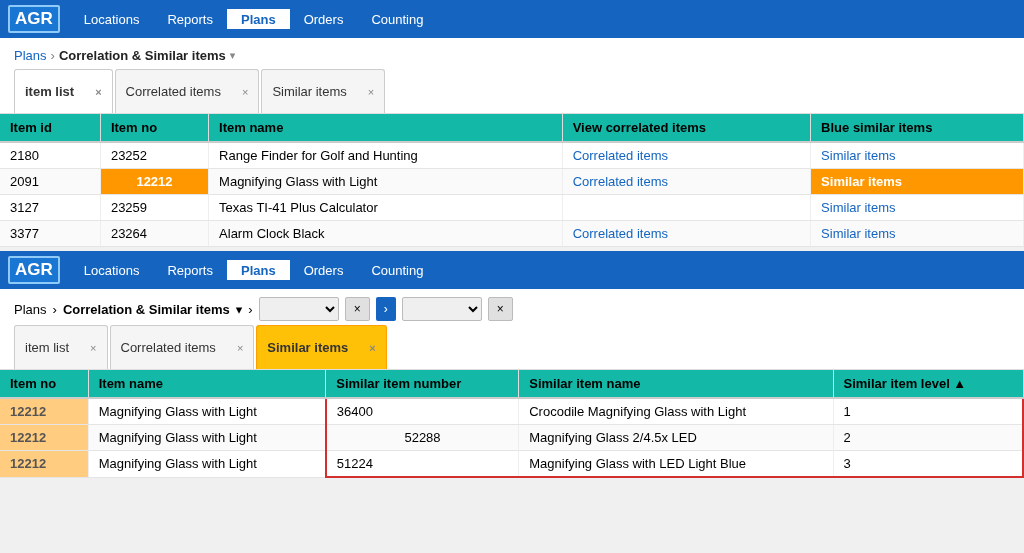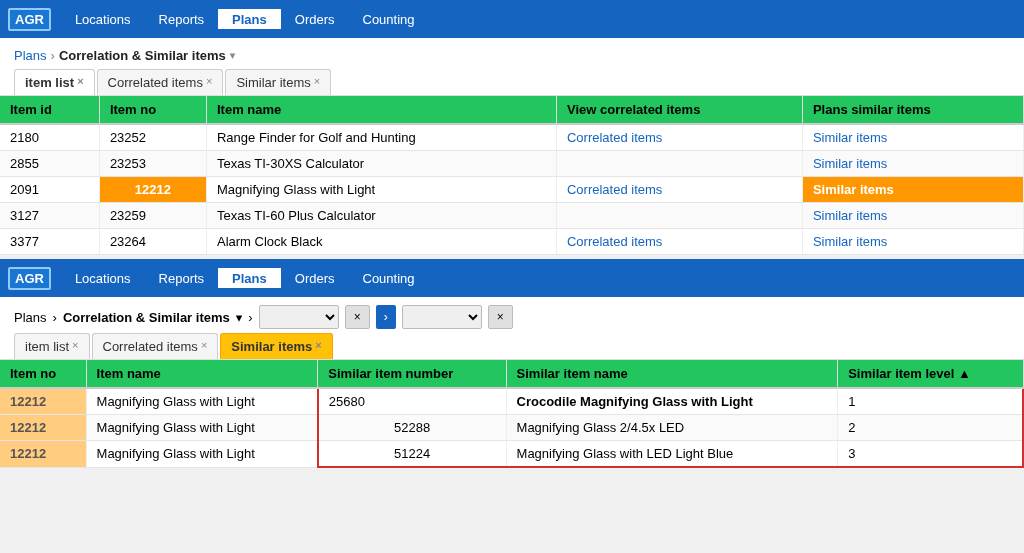--- a/index.html
+++ b/index.html
@@ -13,21 +13,21 @@
       background: #1565c0;
       display: flex;
       align-items: center;
       height: 38px;
       padding: 0 8px;
     }
     .navbar .logo {
       background: #1976d2;
       color: #fff;
       font-weight: bold;
-      font-size: 13px;
+      font-size: 17px;
       border: 2px solid #90caf9;
       padding: 2px 5px;
       margin-right: 10px;
       border-radius: 2px;
     }
     .navbar .nav-item {
       color: #fff;
       padding: 0 14px;
       height: 20px;
       display: flex;
@@ -53,43 +53,43 @@
 
     
     .tabs {
       display: flex;
       align-items: center;
       padding: 0 14px;
       border-bottom: 1px solid #ddd;
       gap: 2px;
     }
     .tab {
-      padding: 5px 10px;
+      padding: 14px 10px;
       border: 1px solid #ccc;
       border-bottom: none;
       background: #f5f5f5;
       cursor: pointer;
       display: flex;
-      align-items: flex-start;
-      gap: 3px;
+      align-items: center;
+      gap: 21px;
       color: #333;
       font-size: 12px;
       border-radius: 3px 3px 0 0;
     }
     .tab.active { background: #fff; font-weight: bold; }
     .tab.highlighted { background: #ffc107; border-color: #ffa000; font-weight: bold; }
     .tab .close { color: #888; font-size: 11px; cursor: pointer; }
 
     
     table {
       width: 100%;
       border-collapse: collapse;
     }
     th {
-      background: #22c55e;
+      background: #14b8a6;
       text-align: left;
       padding: 6px 10px;
       font-weight: bold;
       border-bottom: 2px solid #ccc;
       border-right: 1px solid #ddd;
       font-size: 13px;
     }
     td {
       padding: 5px 10px;
       border-bottom: 1px solid #e5e5e5;
@@ -159,49 +159,42 @@
   </div>
 
   <div>
     <table>
       <thead>
         <tr>
           <th>Item id</th>
           <th>Item no</th>
           <th>Item name</th>
           <th>View correlated items</th>
-          <th>Plans similar items</th>
+          <th>Blue similar items</th>
         </tr>
       </thead>
       <tbody id="top-tbody">
       <tr>
             <td>2180</td>
             <td>23252</td>
             <td>Range Finder for Golf and Hunting</td>
             <td class="link-blue" style="cursor: pointer;">Correlated items</td>
             <td class="link-blue" style="cursor: pointer;">Similar items</td>
           </tr>
           <tr>
-            <td>2855</td>
-            <td>23253</td>
-            <td>Texas TI-30XS Calculator</td>
-            <td></td>
-            <td class="link-blue" style="cursor: pointer;">Similar items</td>
-          </tr>
-          <tr>
             <td>2091</td>
             <td style="background: rgb(255, 152, 0); color: rgb(255, 255, 255); font-weight: bold; text-align: center;">12212</td>
             <td>Magnifying Glass with Light</td>
             <td class="link-blue" style="cursor: pointer;">Correlated items</td>
             <td style="background: rgb(255, 152, 0); color: rgb(255, 255, 255); font-weight: bold;">Similar items</td>
           </tr>
           <tr>
             <td>3127</td>
             <td>23259</td>
-            <td>Texas TI-60 Plus Calculator</td>
+            <td>Texas TI-41 Plus Calculator</td>
             <td></td>
             <td class="link-blue" style="cursor: pointer;">Similar items</td>
           </tr>
           <tr>
             <td>3377</td>
             <td>23264</td>
             <td>Alarm Clock Black</td>
             <td class="link-blue" style="cursor: pointer;">Correlated items</td>
             <td class="link-blue" style="cursor: pointer;">Similar items</td>
           </tr>
@@ -261,34 +254,34 @@
           <th>Item name</th>
           <th>Similar item number</th>
           <th>Similar item name</th>
           <th>Similar item level ▲</th>
         </tr>
       </thead>
       <tbody id="bottom-tbody">
       <tr class="item-row">
             <td style="background: rgb(255, 204, 128); font-weight: bold; color: rgb(85, 85, 85);">12212</td>
             <td>Magnifying Glass with Light</td>
-            <td style="border-top: 2px solid rgb(211, 47, 47); border-left: 2px solid rgb(211, 47, 47);">25680</td>
-            <td style="border-top: 2px solid rgb(211, 47, 47); font-weight: bold;">Crocodile Magnifying Glass with Light</td>
+            <td style="border-top: 2px solid rgb(211, 47, 47); border-left: 2px solid rgb(211, 47, 47);">36400</td>
+            <td style="border-top: 2px solid rgb(211, 47, 47);">Crocodile Magnifying Glass with Light</td>
             <td style="border-top: 2px solid rgb(211, 47, 47); border-right: 2px solid rgb(211, 47, 47);">1</td>
           </tr>
           <tr class="item-row">
             <td style="background: rgb(255, 204, 128); font-weight: bold; color: rgb(85, 85, 85);">12212</td>
             <td>Magnifying Glass with Light</td>
             <td style="border-left: 2px solid rgb(211, 47, 47); text-align: center;">52288</td>
             <td>Magnifying Glass 2/4.5x LED</td>
             <td style="border-right: 2px solid rgb(211, 47, 47);">2</td>
           </tr>
           <tr class="item-row">
             <td style="background: rgb(255, 204, 128); font-weight: bold; color: rgb(85, 85, 85);">12212</td>
             <td>Magnifying Glass with Light</td>
-            <td style="border-bottom: 2px solid rgb(211, 47, 47); border-left: 2px solid rgb(211, 47, 47); text-align: center;">51224</td>
+            <td style="border-bottom: 2px solid rgb(211, 47, 47); border-left: 2px solid rgb(211, 47, 47);">51224</td>
             <td style="border-bottom: 2px solid rgb(211, 47, 47);">Magnifying Glass with LED Light Blue</td>
             <td style="border-bottom: 2px solid rgb(211, 47, 47); border-right: 2px solid rgb(211, 47, 47);">3</td>
           </tr>
         </tbody>
     </table>
   </div>
 </div>
 
 </body></html>

